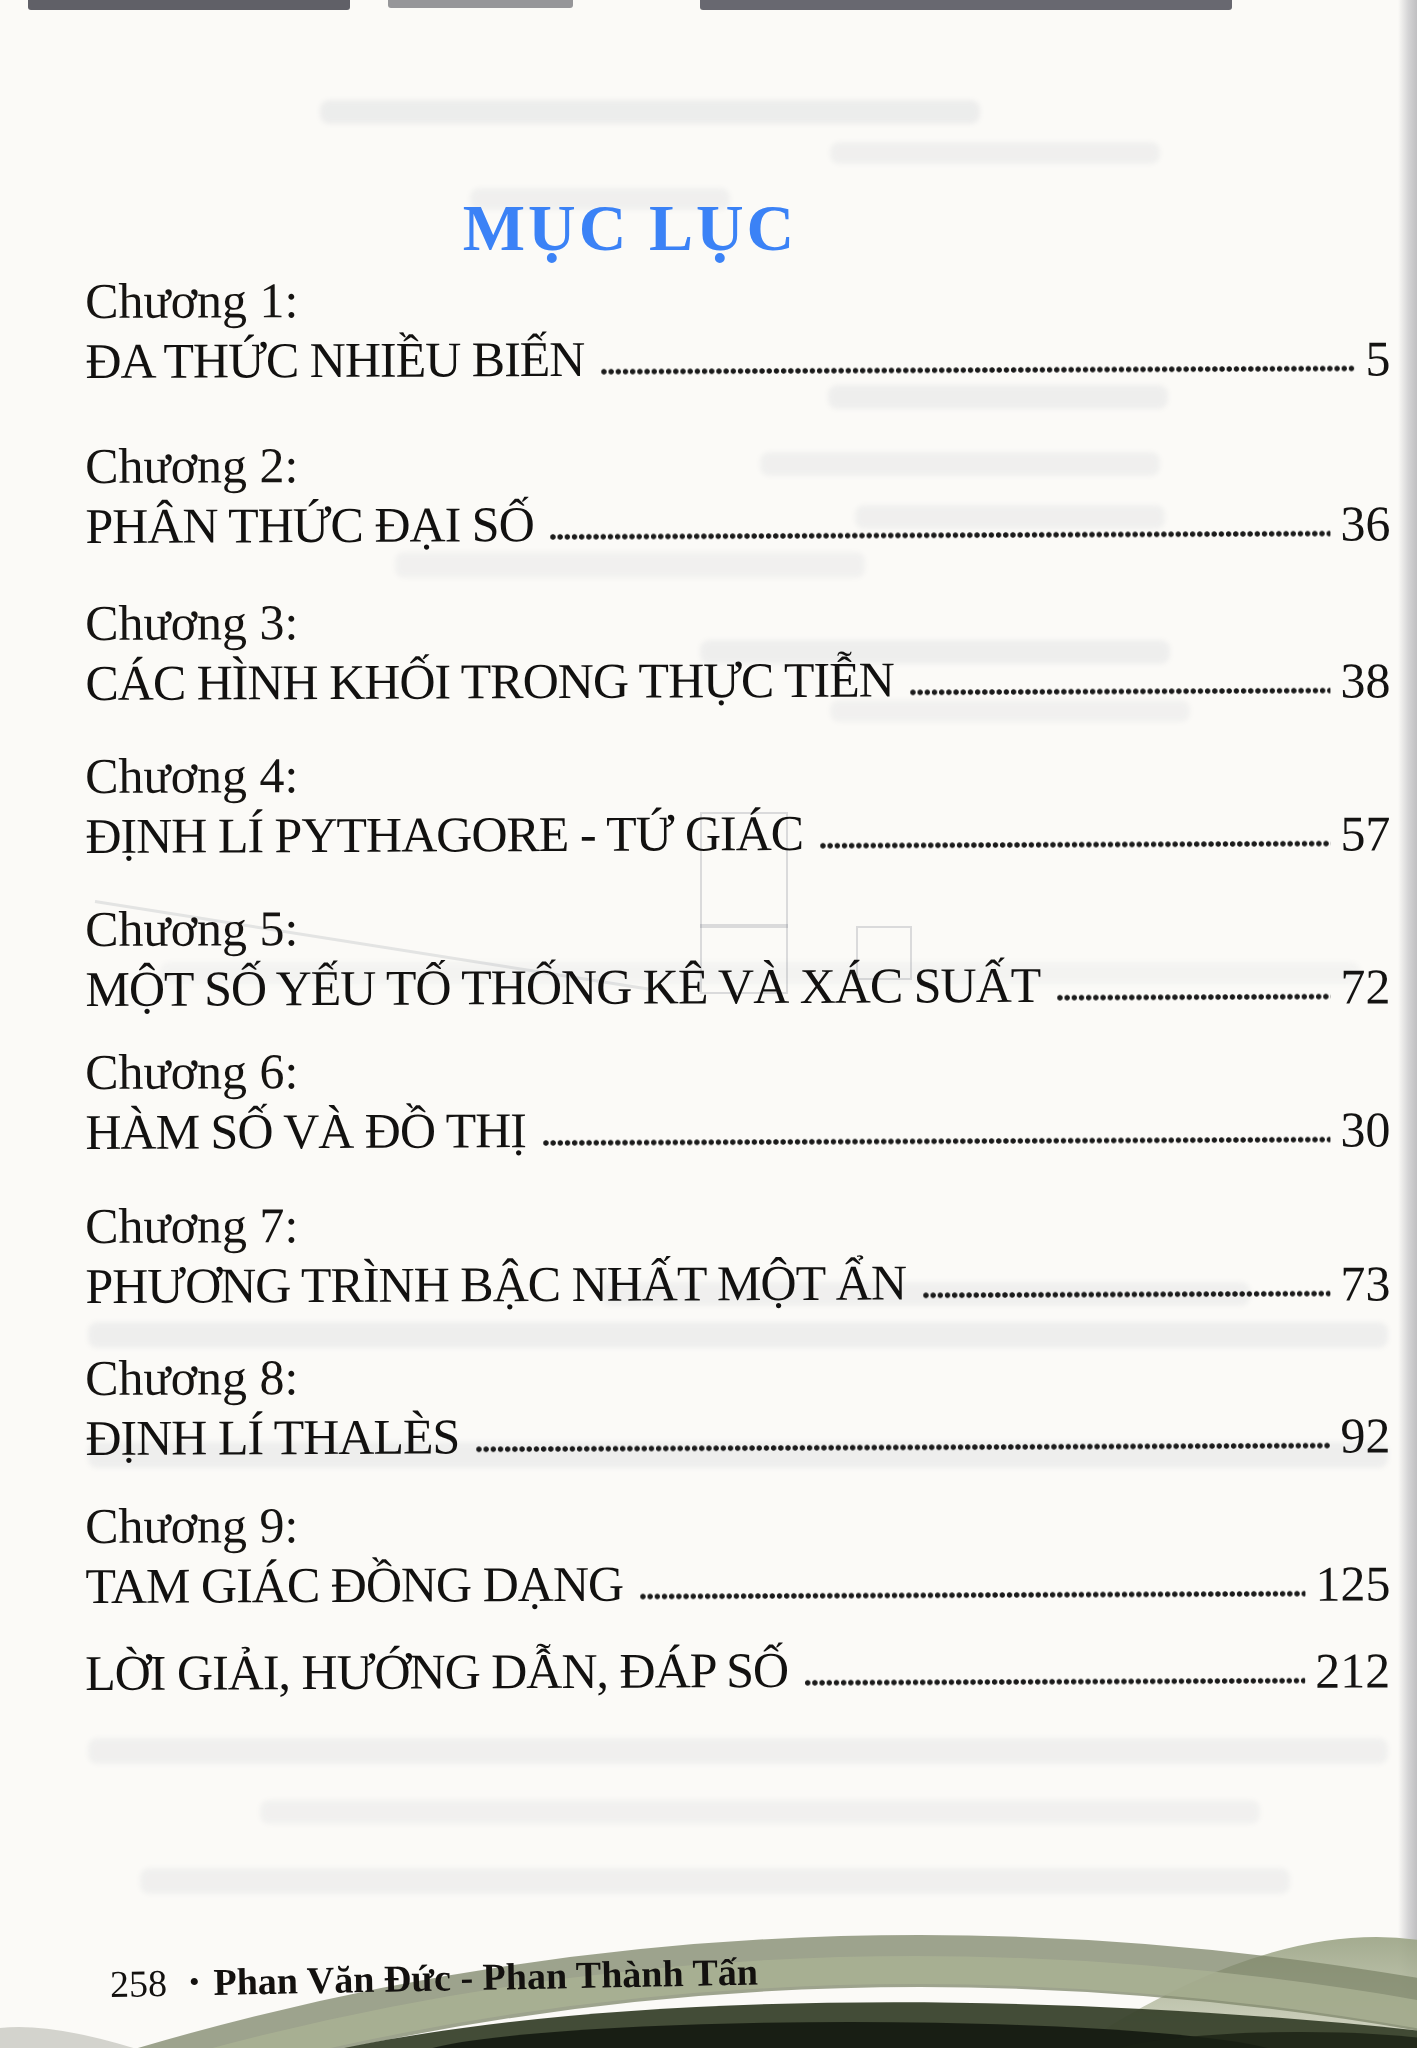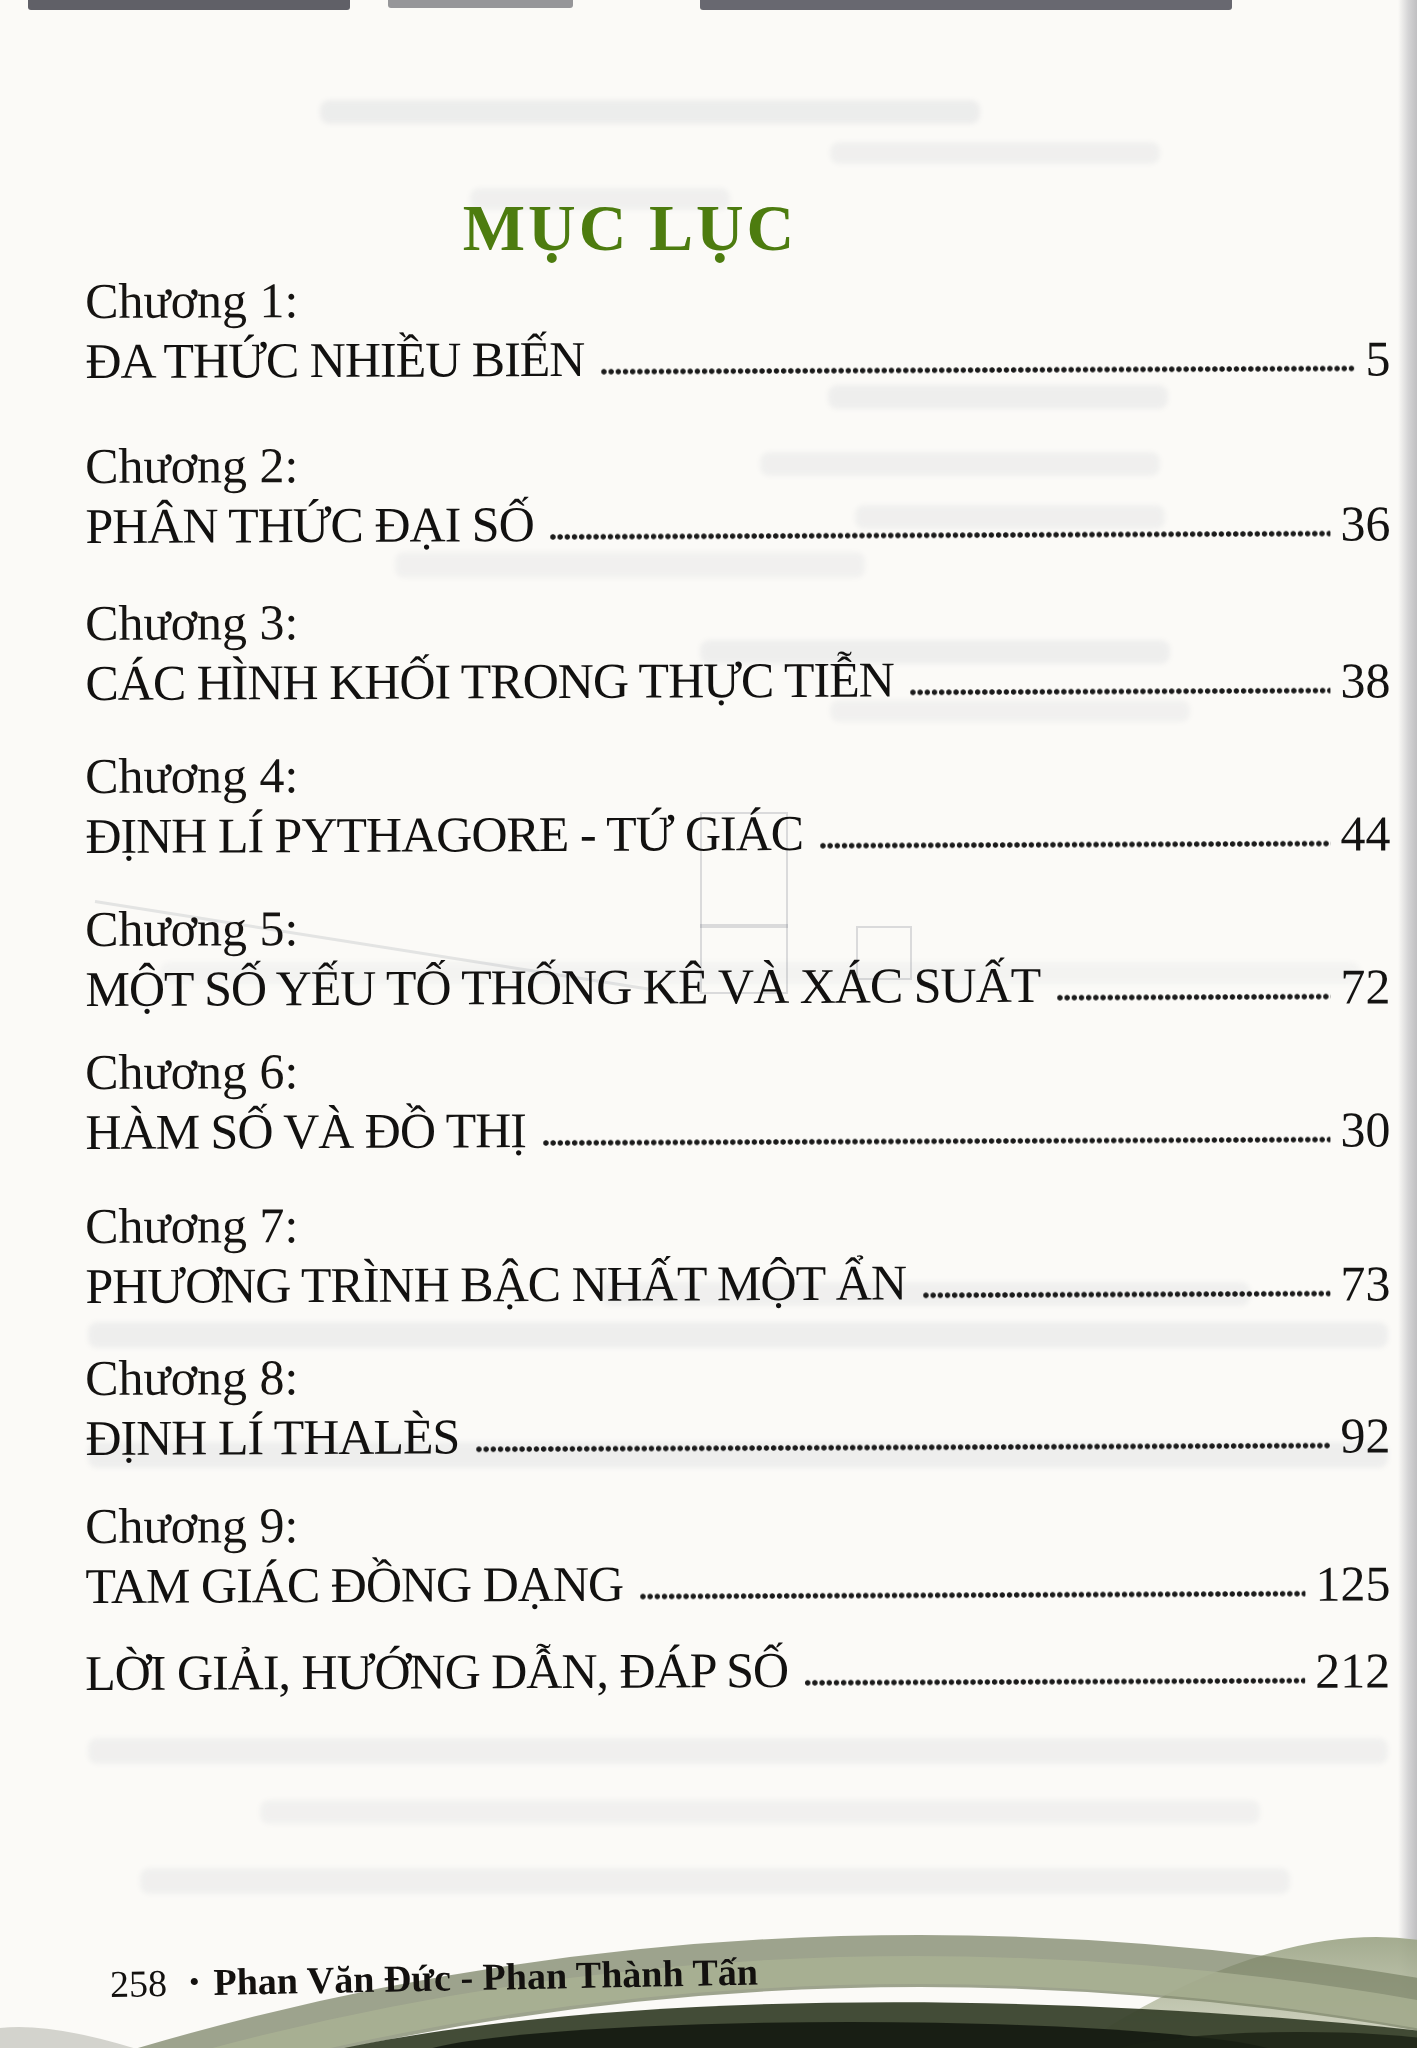--- a/index.html
+++ b/index.html
@@ -17,21 +17,21 @@
   .top-strip { position: absolute; top: 0; height: 10px; background: #44444d; border-radius: 0 0 3px 3px; }
   .right-edge {
     position: absolute; top: 0; right: 0; width: 19px; height: 100%;
     background: linear-gradient(to right, rgba(150,150,158,0), rgba(150,150,158,0.38) 55%, rgba(120,120,128,0.45));
   }
 
   .page-title {
     position: absolute; top: 146px; left: 0; width: 1260px;
     text-align: center;
     font-size: 66px; font-weight: bold; letter-spacing: 3px;
-    color: #4d7c0f;
+    color: #3b82f6;
   }
 
   .entry { position: absolute; left: 85px; right: 27px; transform: rotate(-0.25deg); transform-origin: left top; }
   .chapter-line { font-size: 50px; line-height: 1.05; letter-spacing: 0; color: #161412; }
   .title-line { display: flex; align-items: flex-end; margin-top: 6px; }
   .entry-title {
     font-size: 50px; line-height: 1.1; letter-spacing: -1px;
     white-space: nowrap; color: #121110;
   }
   .leader {
@@ -118,21 +118,21 @@
       <span class="leader"></span>
       <span class="page-num">38</span>
     </div>
   </div>
 
   <div class="entry" style="top:750px;">
     <div class="chapter-line">Chương 4:</div>
     <div class="title-line">
       <span class="entry-title">ĐỊNH LÍ PYTHAGORE  - TỨ GIÁC</span>
       <span class="leader"></span>
-      <span class="page-num">44</span>
+      <span class="page-num">57</span>
     </div>
   </div>
 
   <div class="entry" style="top:903px;">
     <div class="chapter-line">Chương 5:</div>
     <div class="title-line">
       <span class="entry-title">MỘT SỐ YẾU TỐ THỐNG KÊ VÀ XÁC SUẤT</span>
       <span class="leader"></span>
       <span class="page-num">72</span>
     </div>

